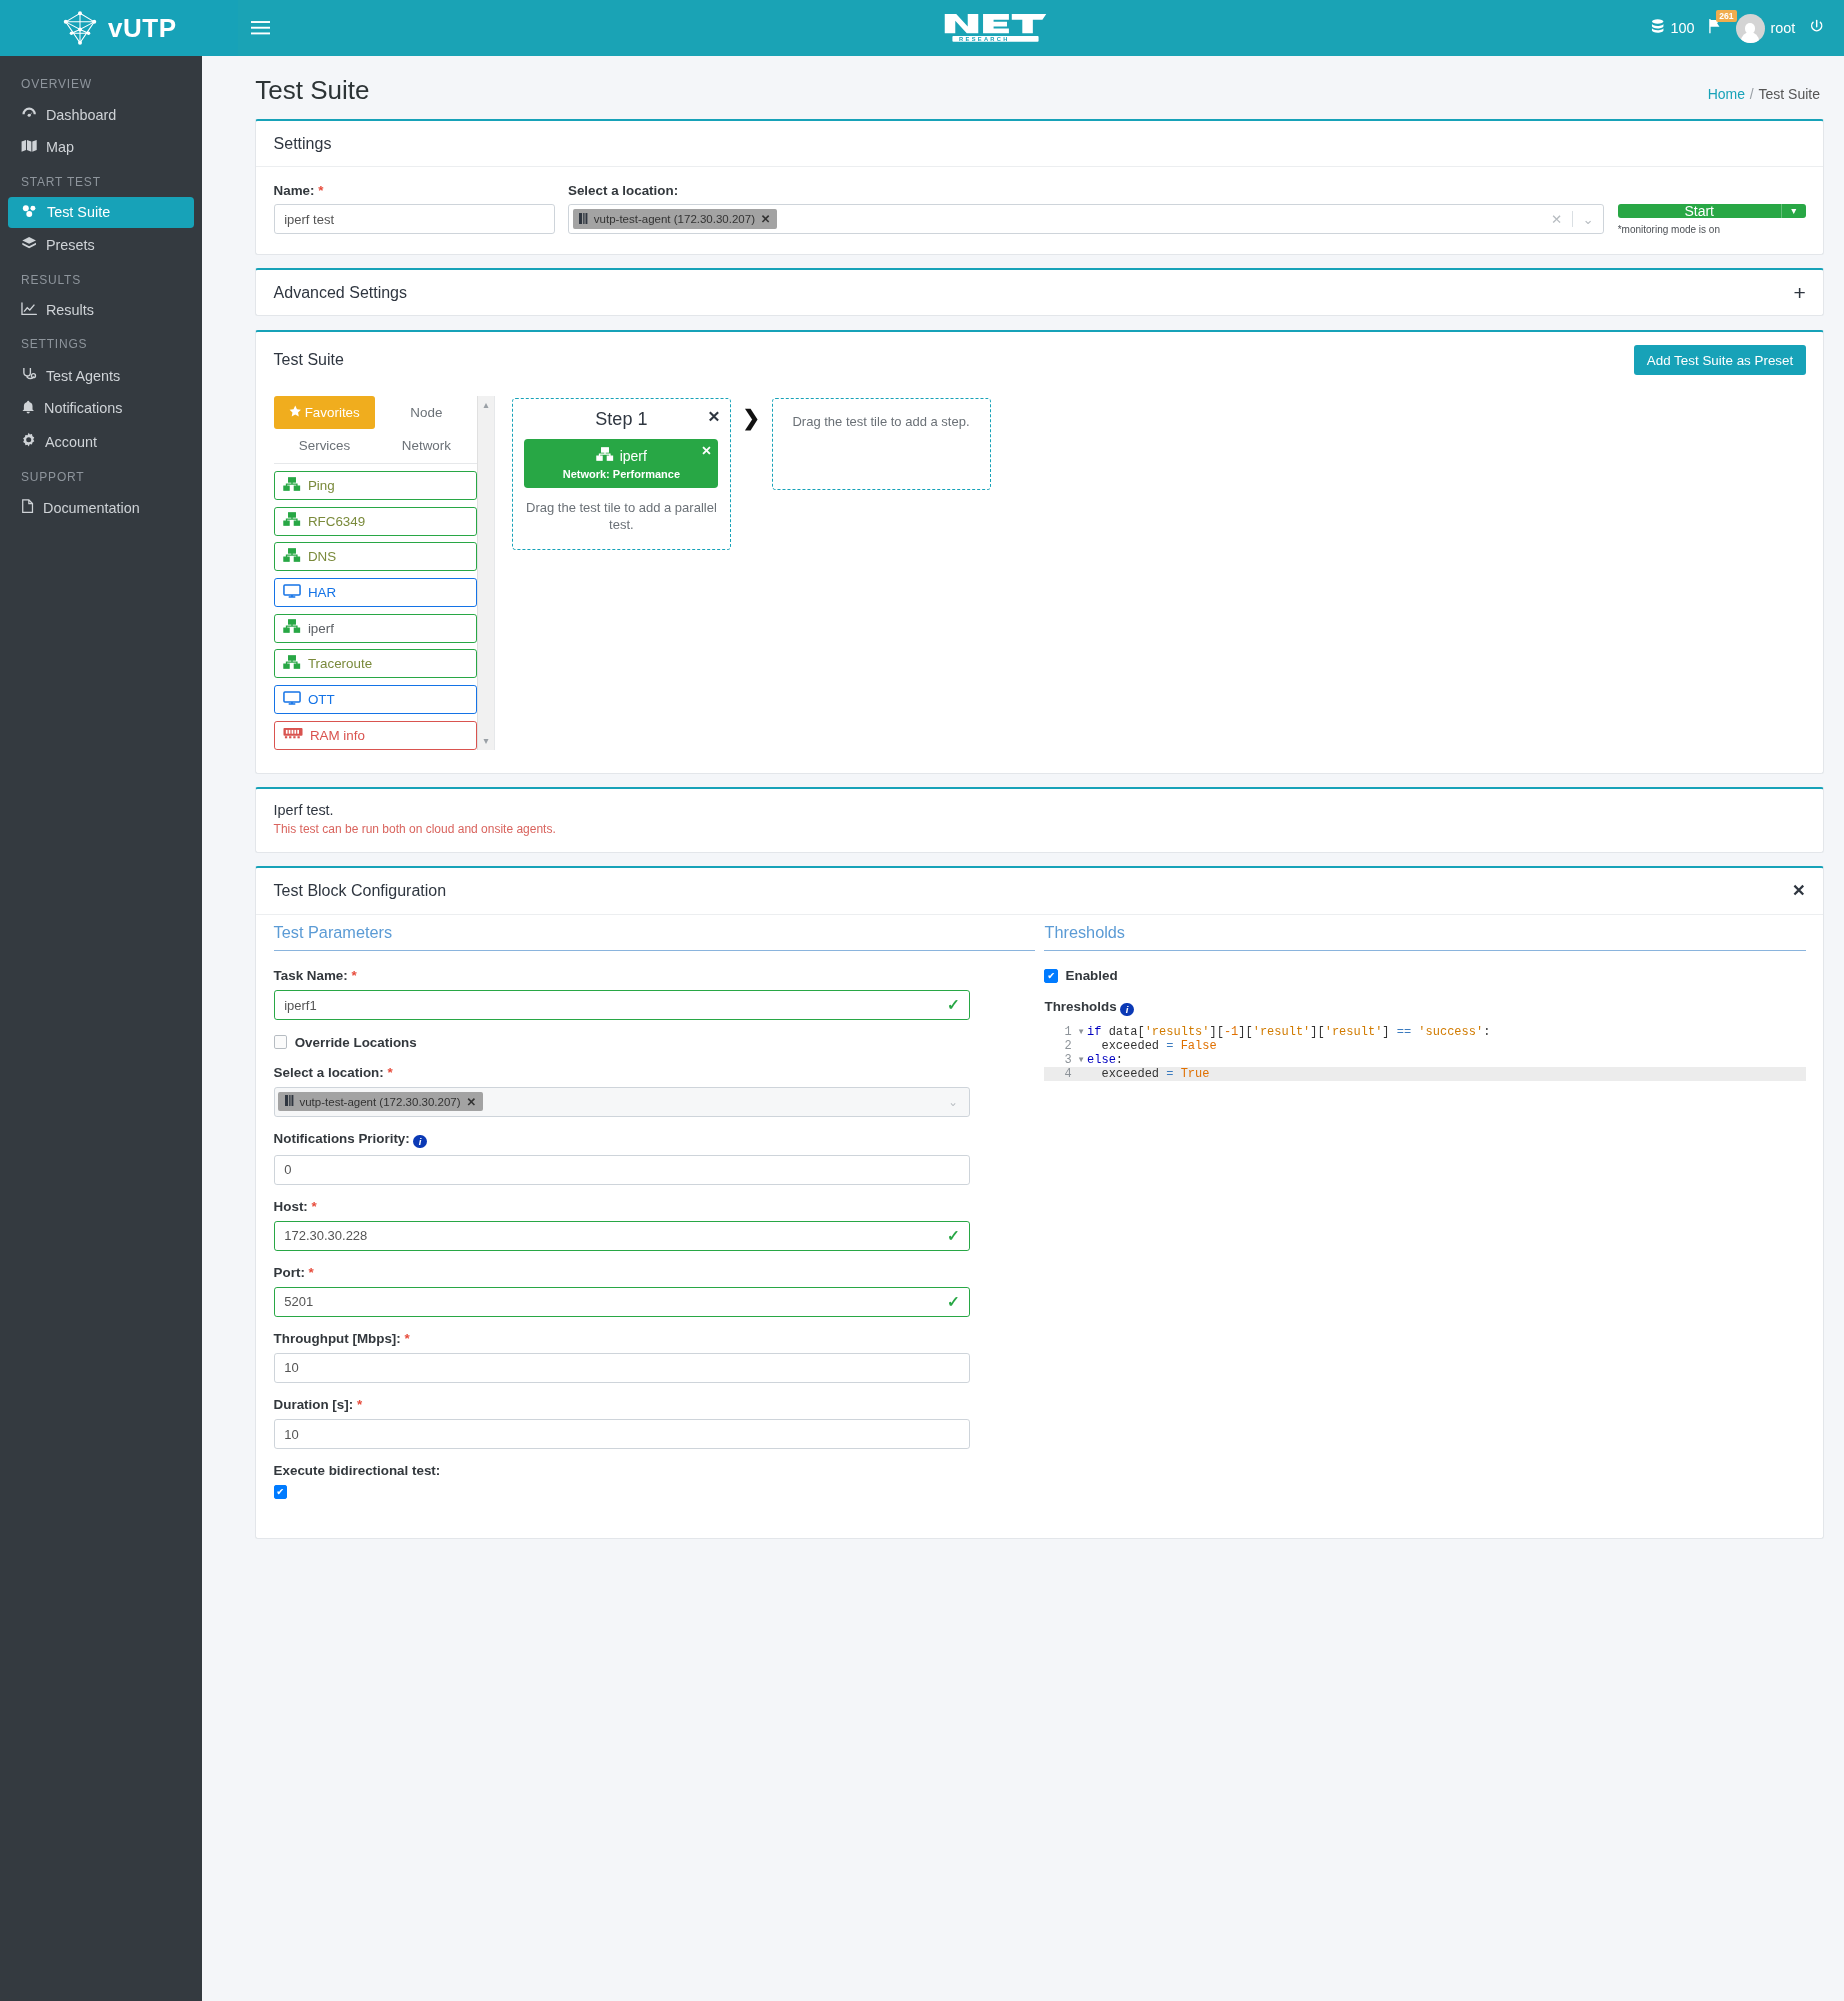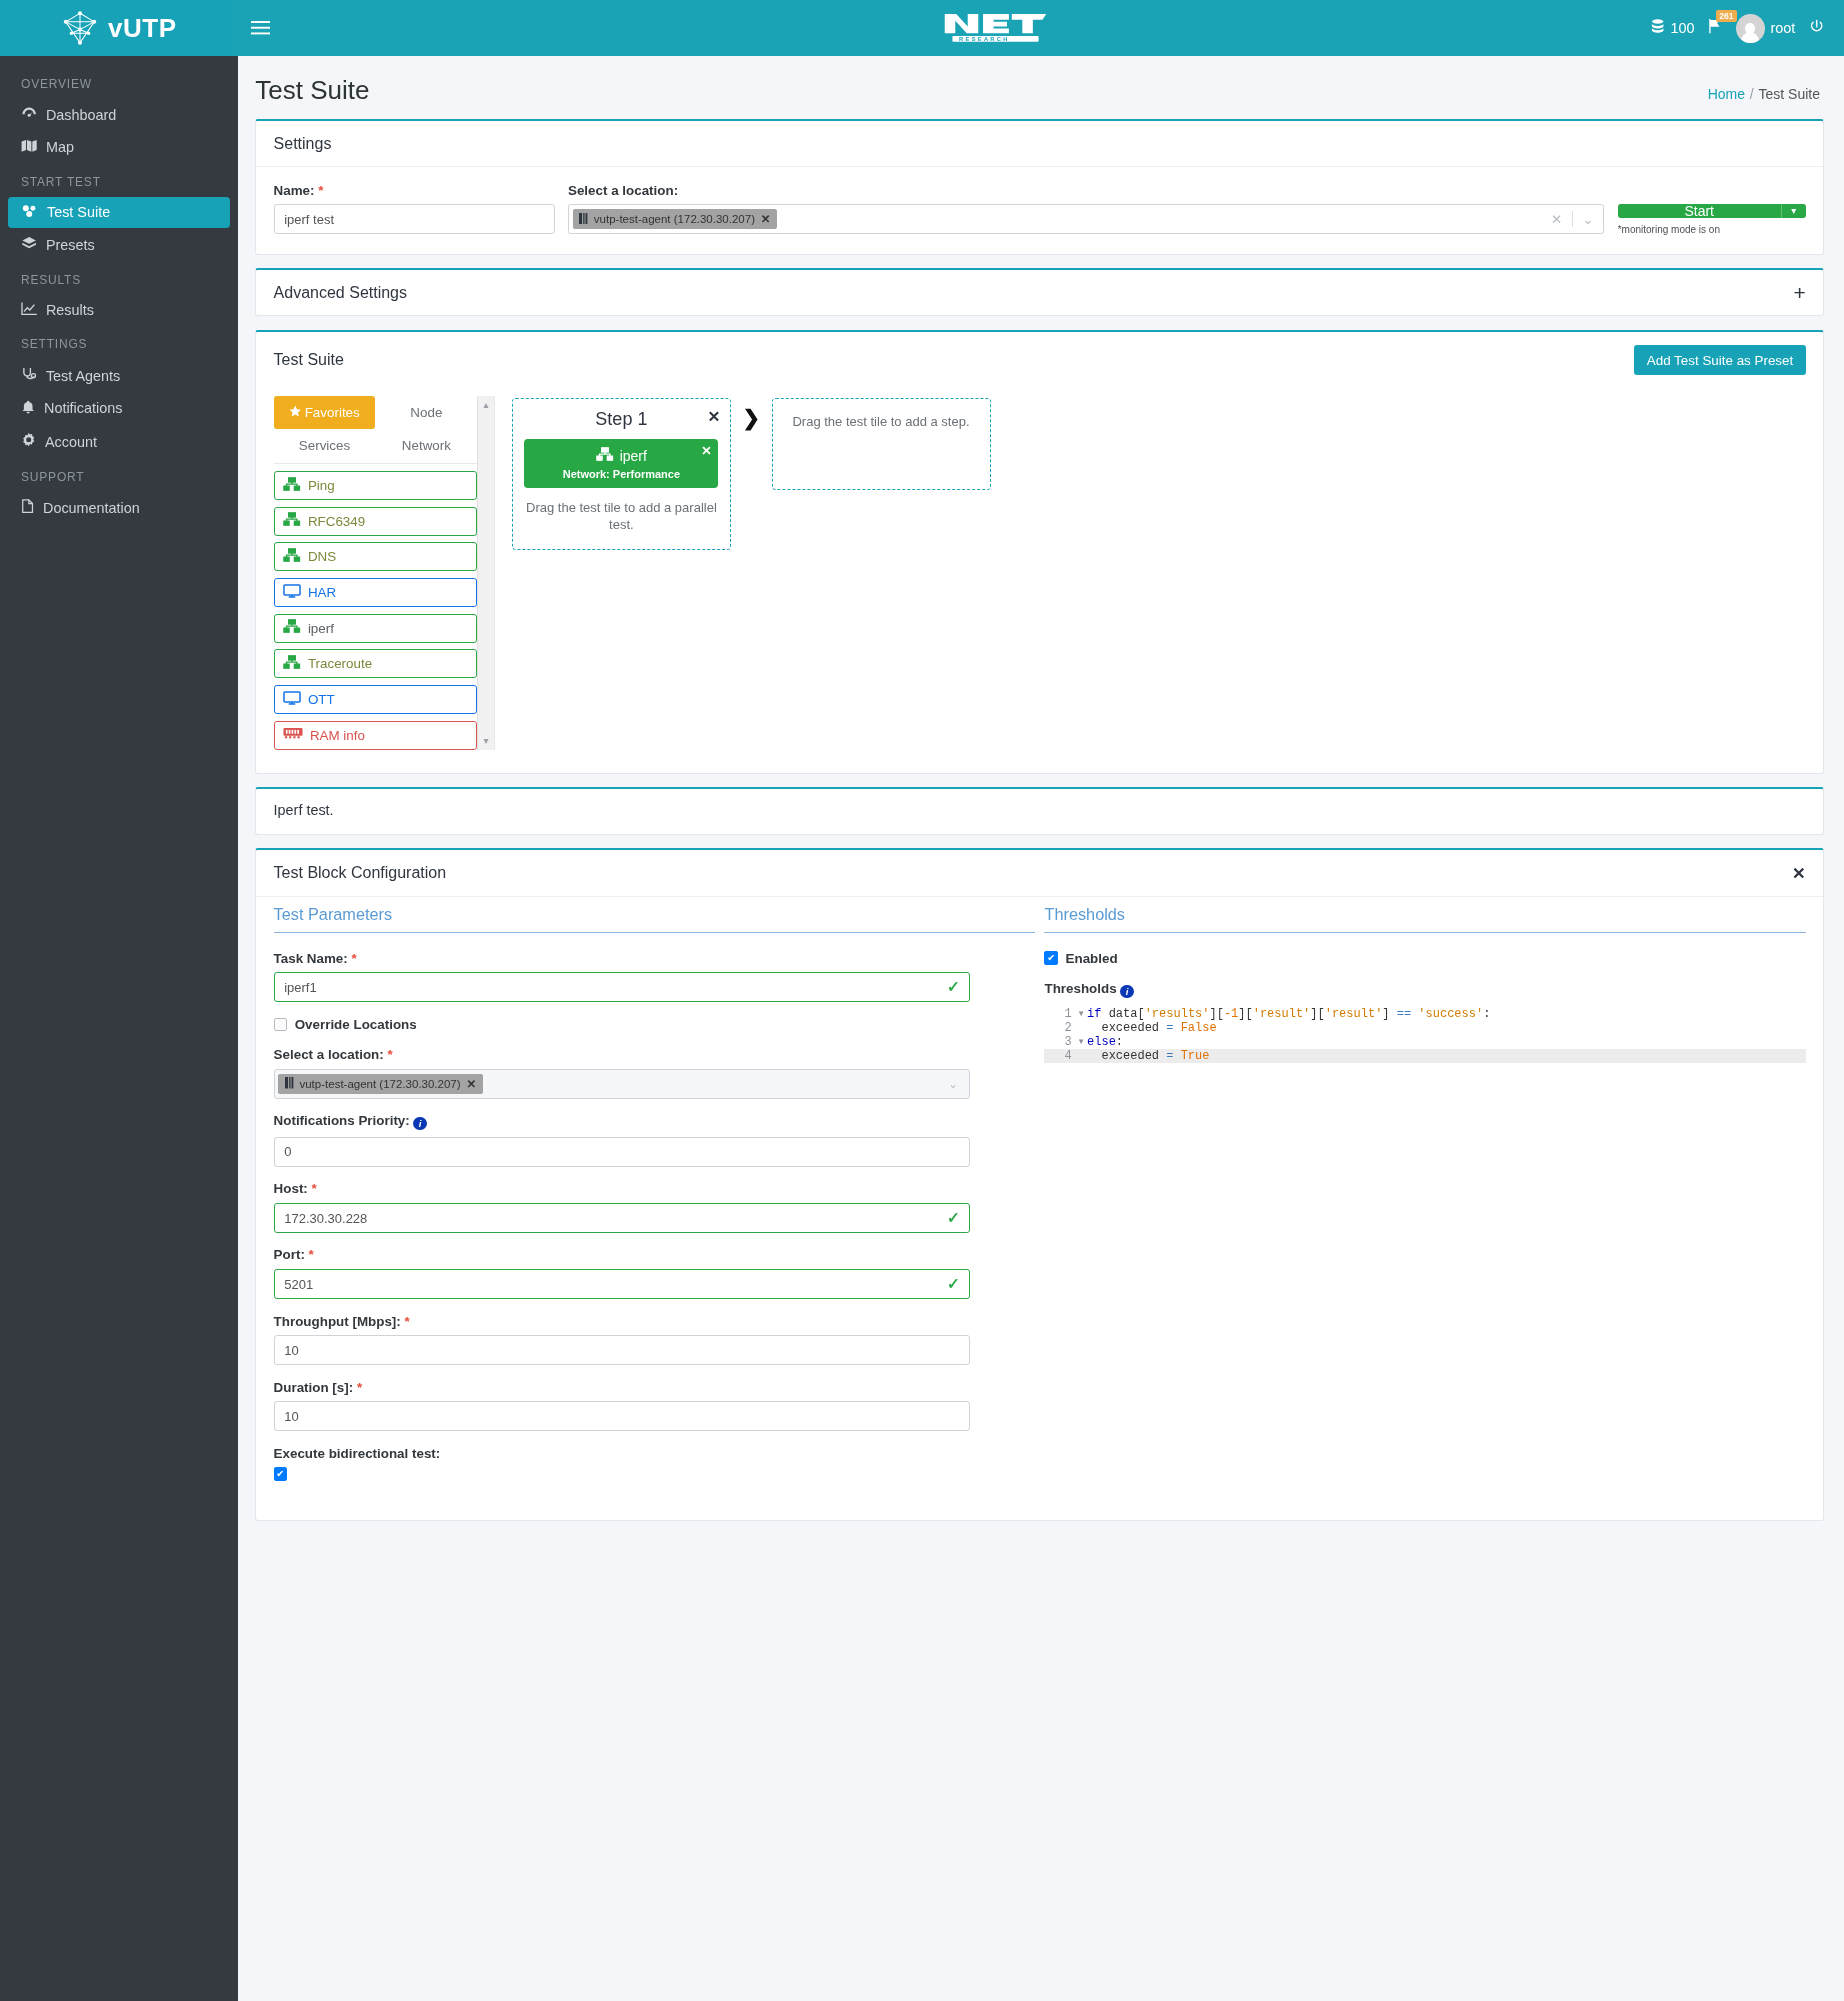--- a/index.html
+++ b/index.html
@@ -45,21 +45,21 @@
   .avatar {
     width: 29px; height: 29px; border-radius: 50%; background: #d4d4d4;
     display: flex; align-items: flex-end; justify-content: center; overflow: hidden;
   }
   .avatar .head { width: 10.6px; height: 10.6px; border-radius: 50%; background: #fff; margin-bottom: -1.9px;}
   .avatar .body-s { width: 18px; height: 10.6px; border-radius: 9.6px 9.6px 0 0; background: #fff; }
   .avatar-inner { display:flex; flex-direction:column; align-items:center; }
 
   
   .sidebar {
-    position: absolute; top: 56px; left: 0; width: 238px; bottom: 0;
+    position: absolute; top: 56px; left: 0; width: 202px; bottom: 0;
     background: #343a40; padding-top: 9.6px;
   }
   .side-head {
     color: #8e959c; font-size: 12px; letter-spacing: 0.8px;
     padding: 11.5px 21px 7.7px 21px; text-transform: uppercase;
   }
   .side-item {
     display: flex; align-items: center; gap: 8.6px;
     padding: 7.7px 21px; color: #cfd3d7; font-size: 14.4px; cursor: pointer;
   }
@@ -691,20 +691,21 @@
         <div class="step empty">
           <div class="drag-hint" style="margin-top:0">Drag the test tile to add a step.</div>
         </div>
       </div>
     </div>
   </div>
 
   <div class="card">
     <div class="desc-card-body">
       <div class="desc-title">Iperf test.</div>
+      <div class="desc-sub">This test can be run both on cloud and onsite agents.</div>
     </div>
   </div>
 
   <div class="card">
     <div class="card-head">
       <span>Test Block Configuration</span>
       <span class="close-x">✕</span>
     </div>
 
     <div class="cfg-grid">

